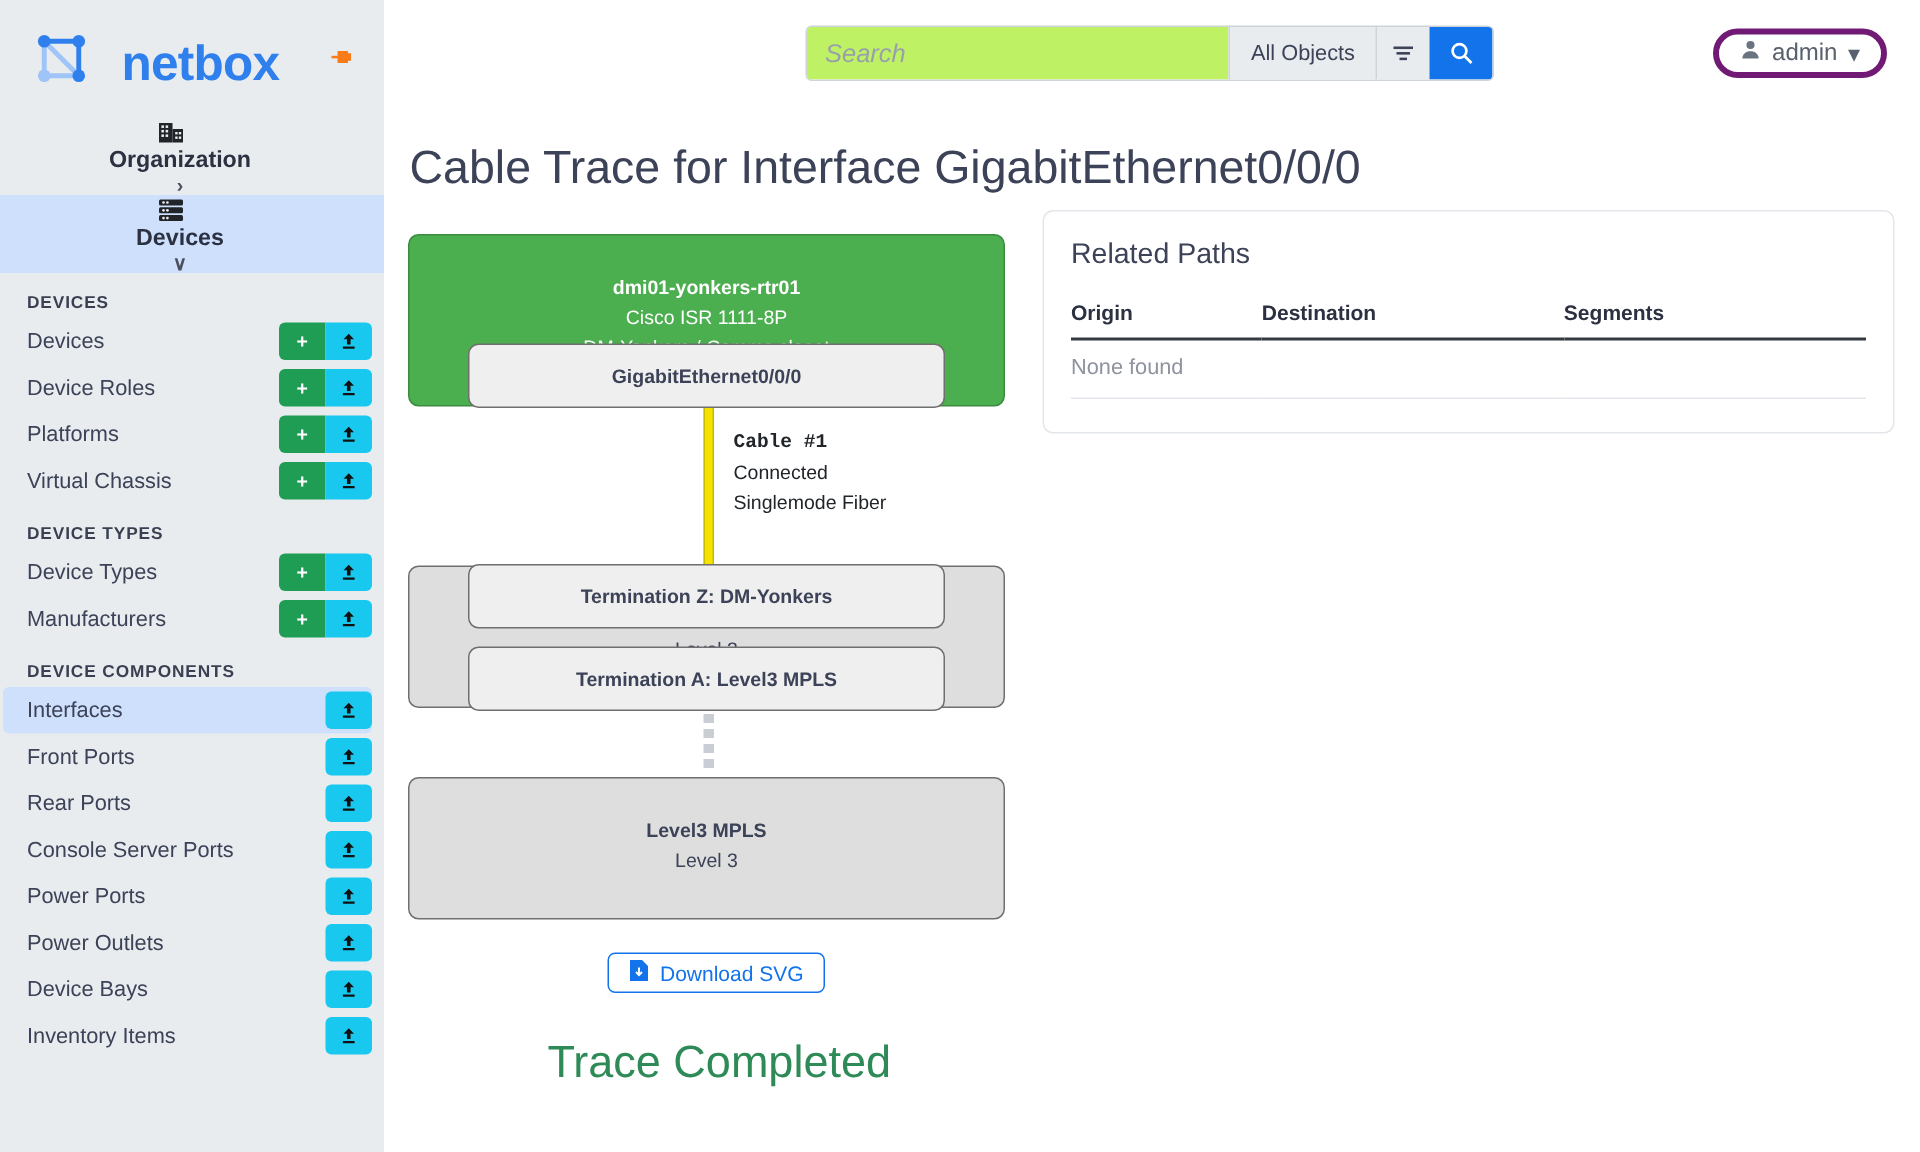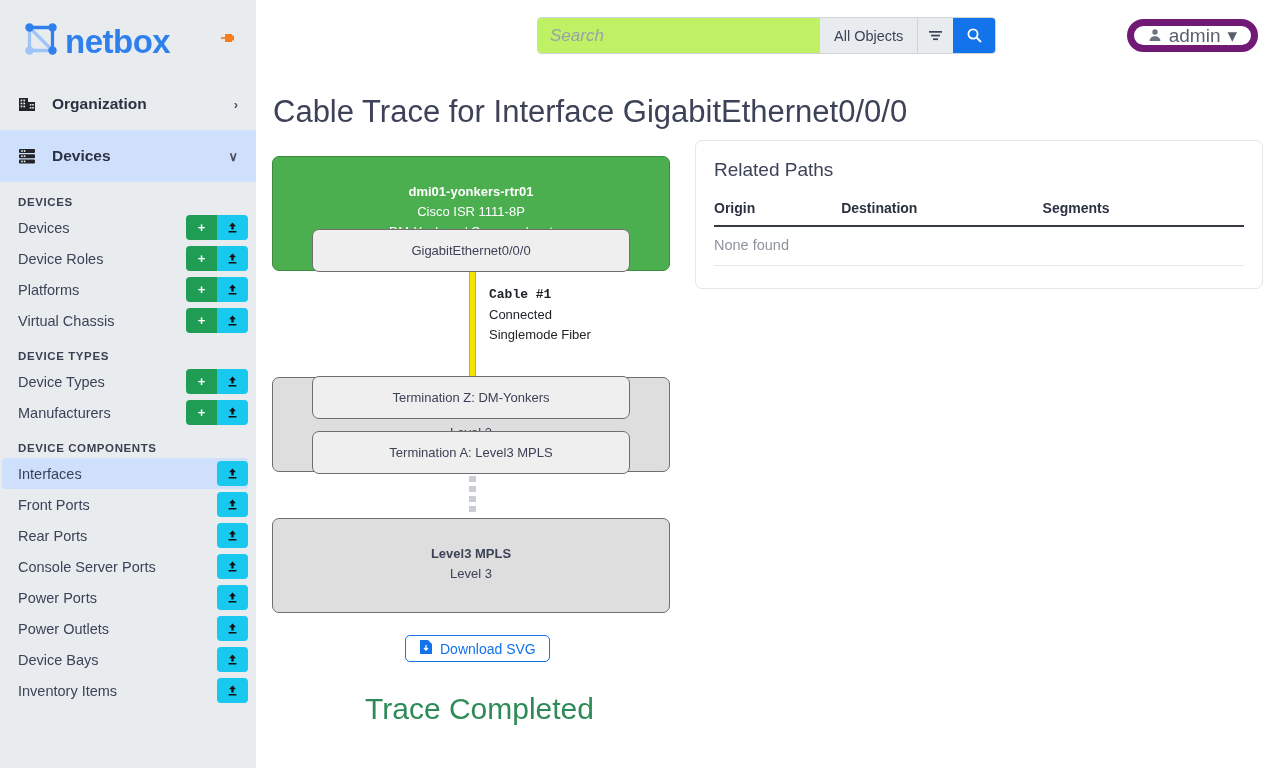--- a/index.html
+++ b/index.html
@@ -18,36 +18,36 @@
     width: 256px; height: 768px;
     background: #e9ecef;
     overflow: hidden;
   }
   #brand-row {
     height: 78px;
     display: flex; align-items: center;
     padding: 0 14px 0 18px;
     position: relative;
   }
-  #logo-wrap { display: flex; align-items: flex-end; gap: 1px; }
+  #logo-wrap { display: flex; align-items: flex-end; gap: 17px; }
   #logo-mark { width: 46px; height: 46px; display:block; }
   #logo-text { font-size: 33px; font-weight: 700; color: #2f80ed; letter-spacing: -0.5px; line-height: 1; margin-bottom: 4px;}
   #pin-btn {
     position: absolute; right: 18px; top: 28px;
     width: 20px; height: 20px;
     display: flex; align-items: center; justify-content: center;
     cursor: pointer;
   }
 
   .nav-group {
     display: flex; align-items: center;
     height: 52px;
-    padding: 0 18px 0 14px;
+    padding: 0 30px 0 14px;
     cursor: pointer;
-    font-size: 15.5px; font-weight: 700; color: #2c3142;
+    font-size: 15.5px; font-weight: 700; color: #2c3142; flex-direction: column;
   }
   .nav-group.active { background: #cfe0fd; }
   .nav-group .grp-icon { width: 26px; margin-right: 12px; display: flex; align-items: center; justify-content: center;}
   .nav-group .grp-label { flex: 1; }
   .chev { color: #4b5060; font-size: 13px; line-height: 1; }
 
   .nav-section {
     padding: 14px 0 4px 18px;
     font-size: 11.5px; font-weight: 700; letter-spacing: 0.6px;
     color: #3a3f51; text-transform: uppercase;
@@ -103,22 +103,22 @@
     border-left: 1px solid #ced4da;
   }
   #search-btn {
     display: flex; align-items: center; justify-content: center;
     width: 42px; background: #1273ea; cursor: pointer;
   }
   #user-btn {
     position: absolute; right: 22px; top: 19px;
     display: flex; align-items: center; gap: 7px;
     height: 33px; padding: 0 14px;
-    border: 7px solid #701a75; border-radius: 20px;
-    font-size: 19px; color: #59606e; cursor: pointer;
+    border: 4px solid #701a75; border-radius: 20px;
+    font-size: 16px; color: #59606e; cursor: pointer;
     background: #fff;
   }
 
   
   #main { position: absolute; left: 256px; top: 70px; right: 0; bottom: 0; }
   #page-title {
     position: absolute; left: 17px; top: 3px;
     font-size: 31px; font-weight: 400; color: #3c4257;
     white-space: nowrap;
   }
@@ -140,21 +140,21 @@
     border-color: #3c8c40;
     padding: 27px 10px 31px;
   }
   .device-node .n-title { color:#fff; }
 
   .term-node {
     background: #efefef;
     padding: 13px 10px;
     width: 318px; margin: 0 auto;
     position: relative; z-index: 3;
-    font-weight: 400; font-size: 13px;
+    font-weight: 700; font-size: 13px;
   }
 
   .circuit-node {
     background: #dedede;
     padding: 27px 10px 31px;
     position: relative; z-index: 1;
   }
 
   .overlap-up { margin-top: -42px; }
   .overlap-down { margin-top: -41px; }

